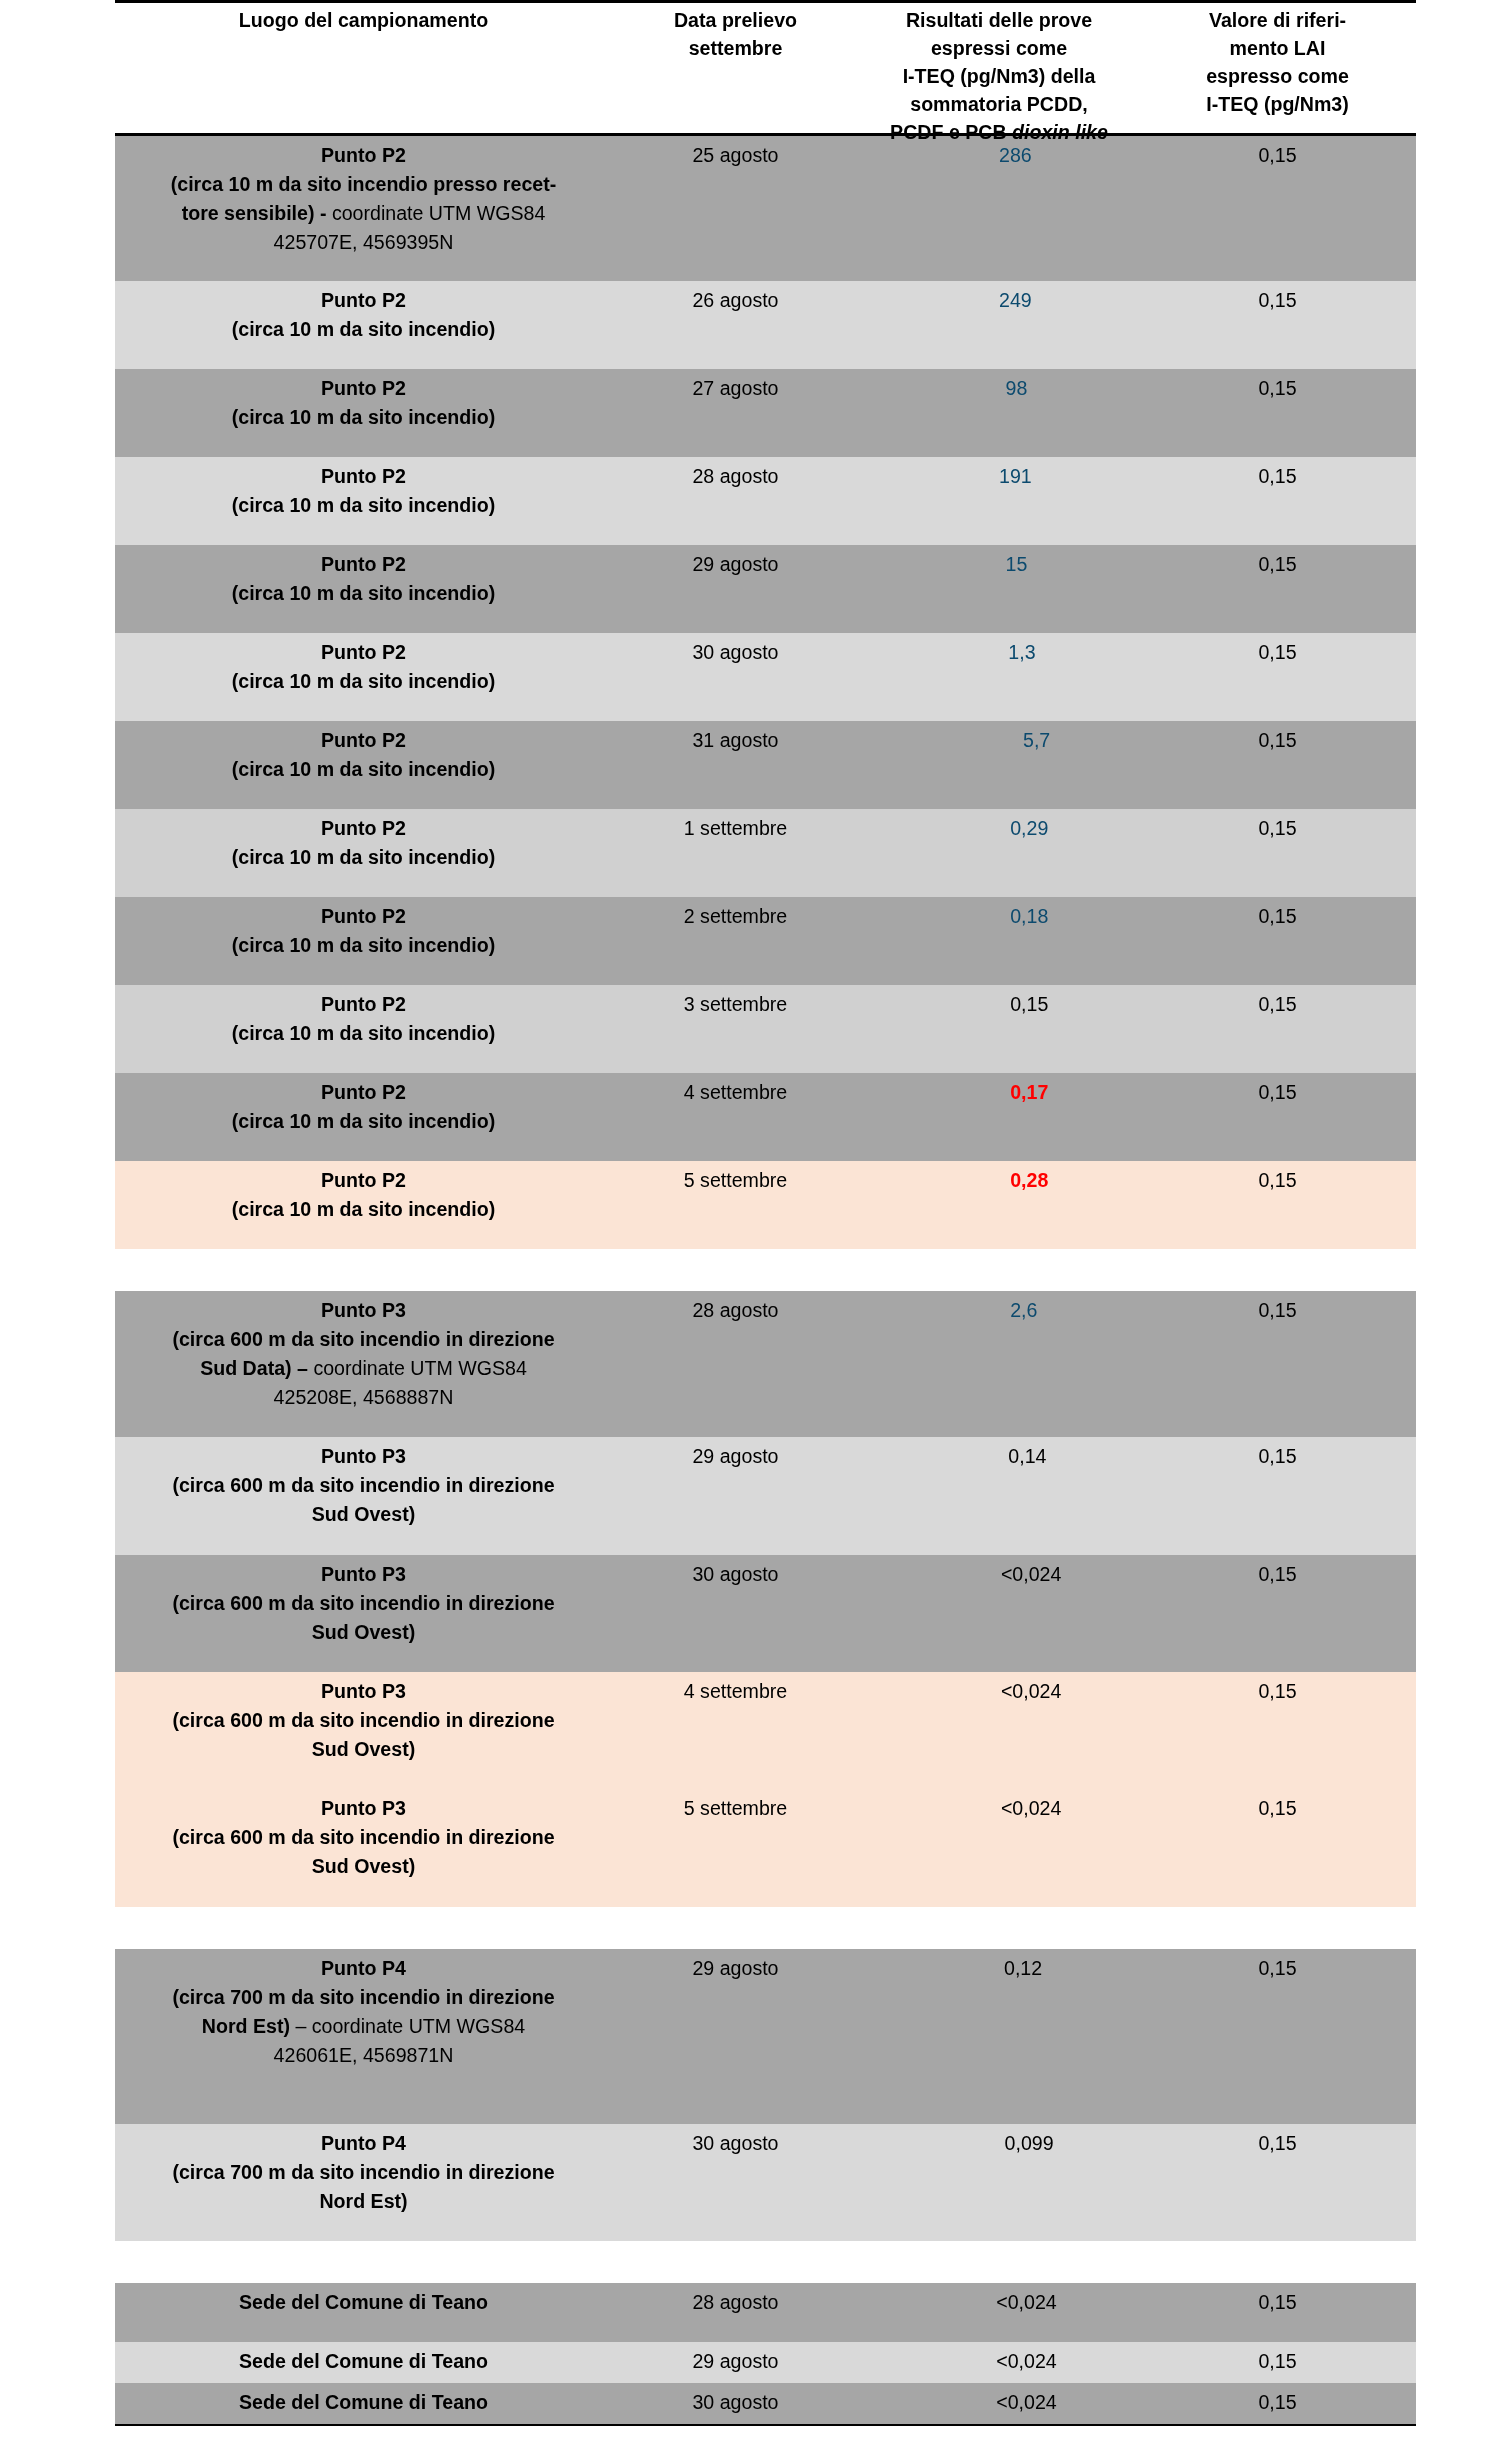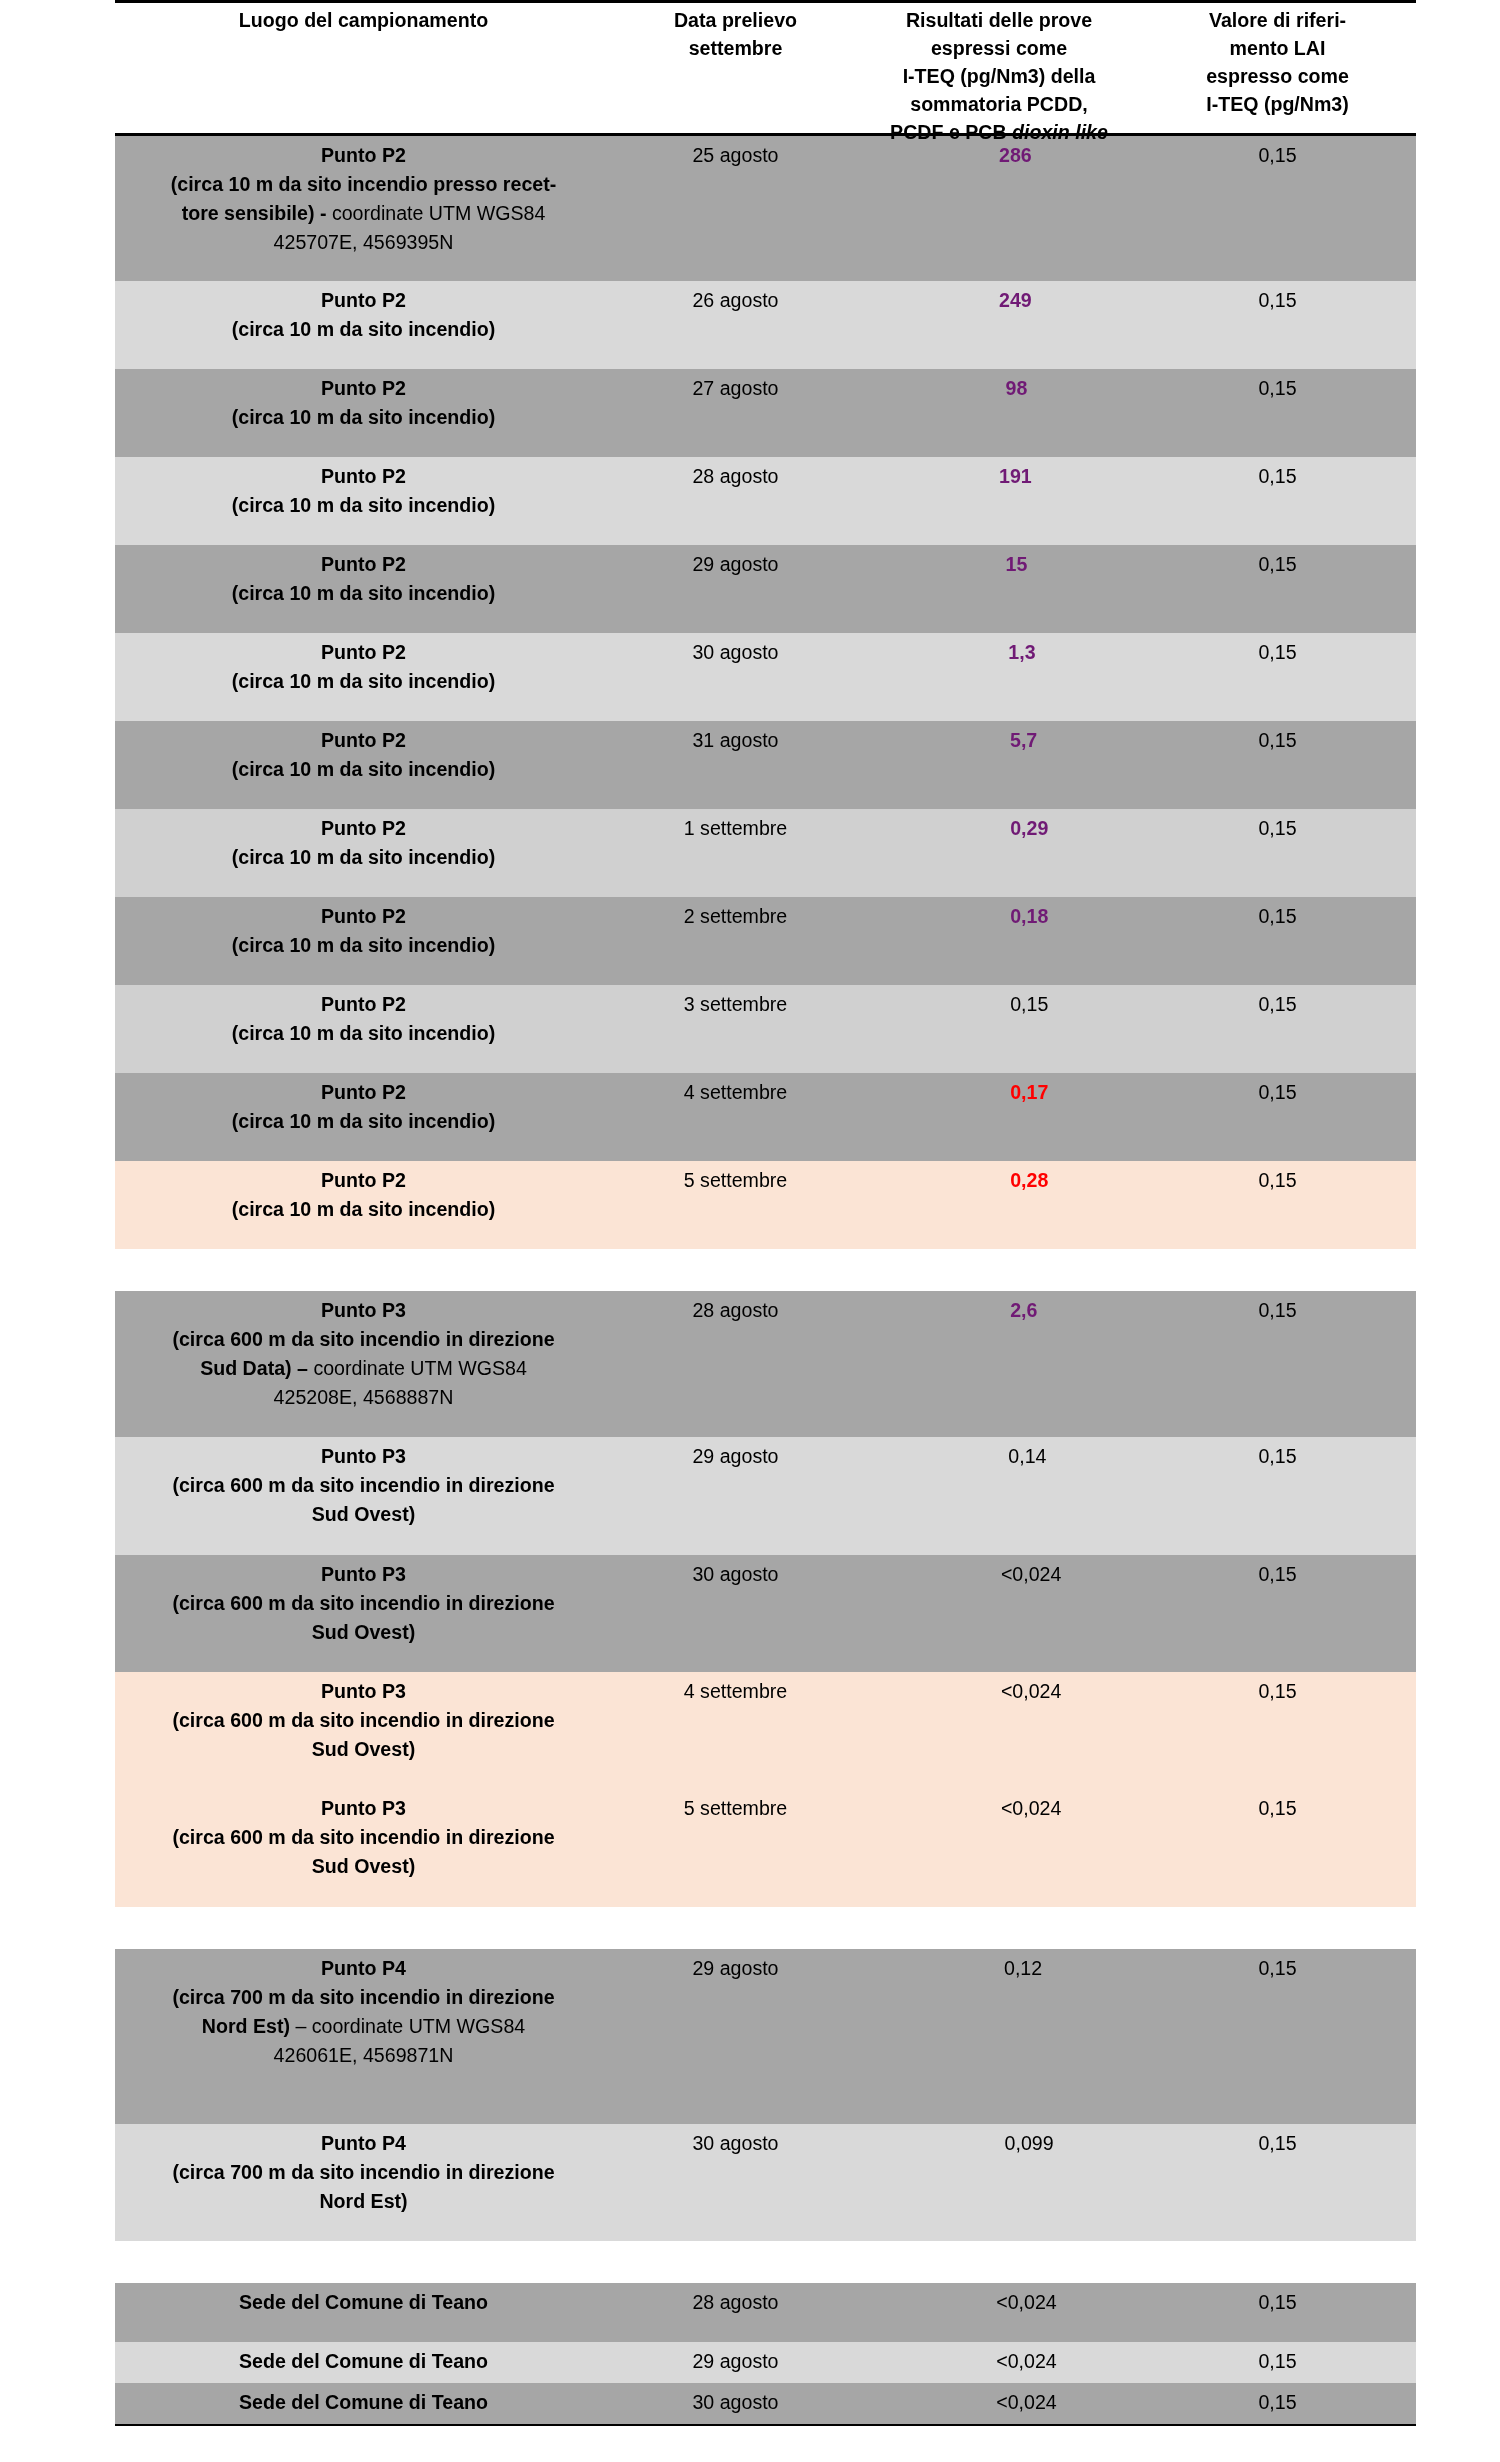--- a/index.html
+++ b/index.html
@@ -15,21 +15,21 @@
   .c4 { width: 277px; }
   .row { display: flex; box-sizing: border-box; }
   .cell { font-size: 19.6px; line-height: 29px; text-align: center; padding-top: 5.6px; box-sizing: border-box; }
   .cell.c3 { padding-left: 140px; text-align: left; }
   .loc b { font-weight: bold; margin-top: 12px; }
   .loc .plain { font-weight: normal; }
   .dark { background: #a6a6a6; }
   .light { background: #d9d9d9; }
   .light2 { background: #d0d0d0; }
   .pink { background: #fbe4d5; }
-  .red { color: #701a75; font-weight: bold; }
+  .red { color: #0c4a6e; font-weight: normal; }
   .red-bright { color: #ff0000; font-weight: bold; }
   .gap { height: 42px; }
   .bottomline { height: 2.8px; background: #000; }
   .val3 { display: inline-block; }
   .italic { font-style: italic; }
 </style>
 </head>
 <body>
 
 <div class="table">
@@ -117,21 +117,21 @@
     <div class="cell c3"><span class="red val3" style="margin-left:9.3px">1,3</span></div>
     <div class="cell c4">0,15</div>
   </div>
 
   <div class="row dark" style="height:88px">
     <div class="cell c1 loc">
       <div><b>Punto P2</b></div>
       <div><b>(circa 10 m da sito incendio)</b></div>
     </div>
     <div class="cell c2">31 agosto</div>
-    <div class="cell c3"><span class="red val3" style="margin-left:11px">5,7</span></div>
+    <div class="cell c3"><span class="red val3" style="margin-left:24px">5,7</span></div>
     <div class="cell c4">0,15</div>
   </div>
 
   <div class="row light2" style="height:88px">
     <div class="cell c1 loc">
       <div><b>Punto P2</b></div>
       <div><b>(circa 10 m da sito incendio)</b></div>
     </div>
     <div class="cell c2">1 settembre</div>
     <div class="cell c3"><span class="red val3" style="margin-left:11.2px">0,29</span></div>

